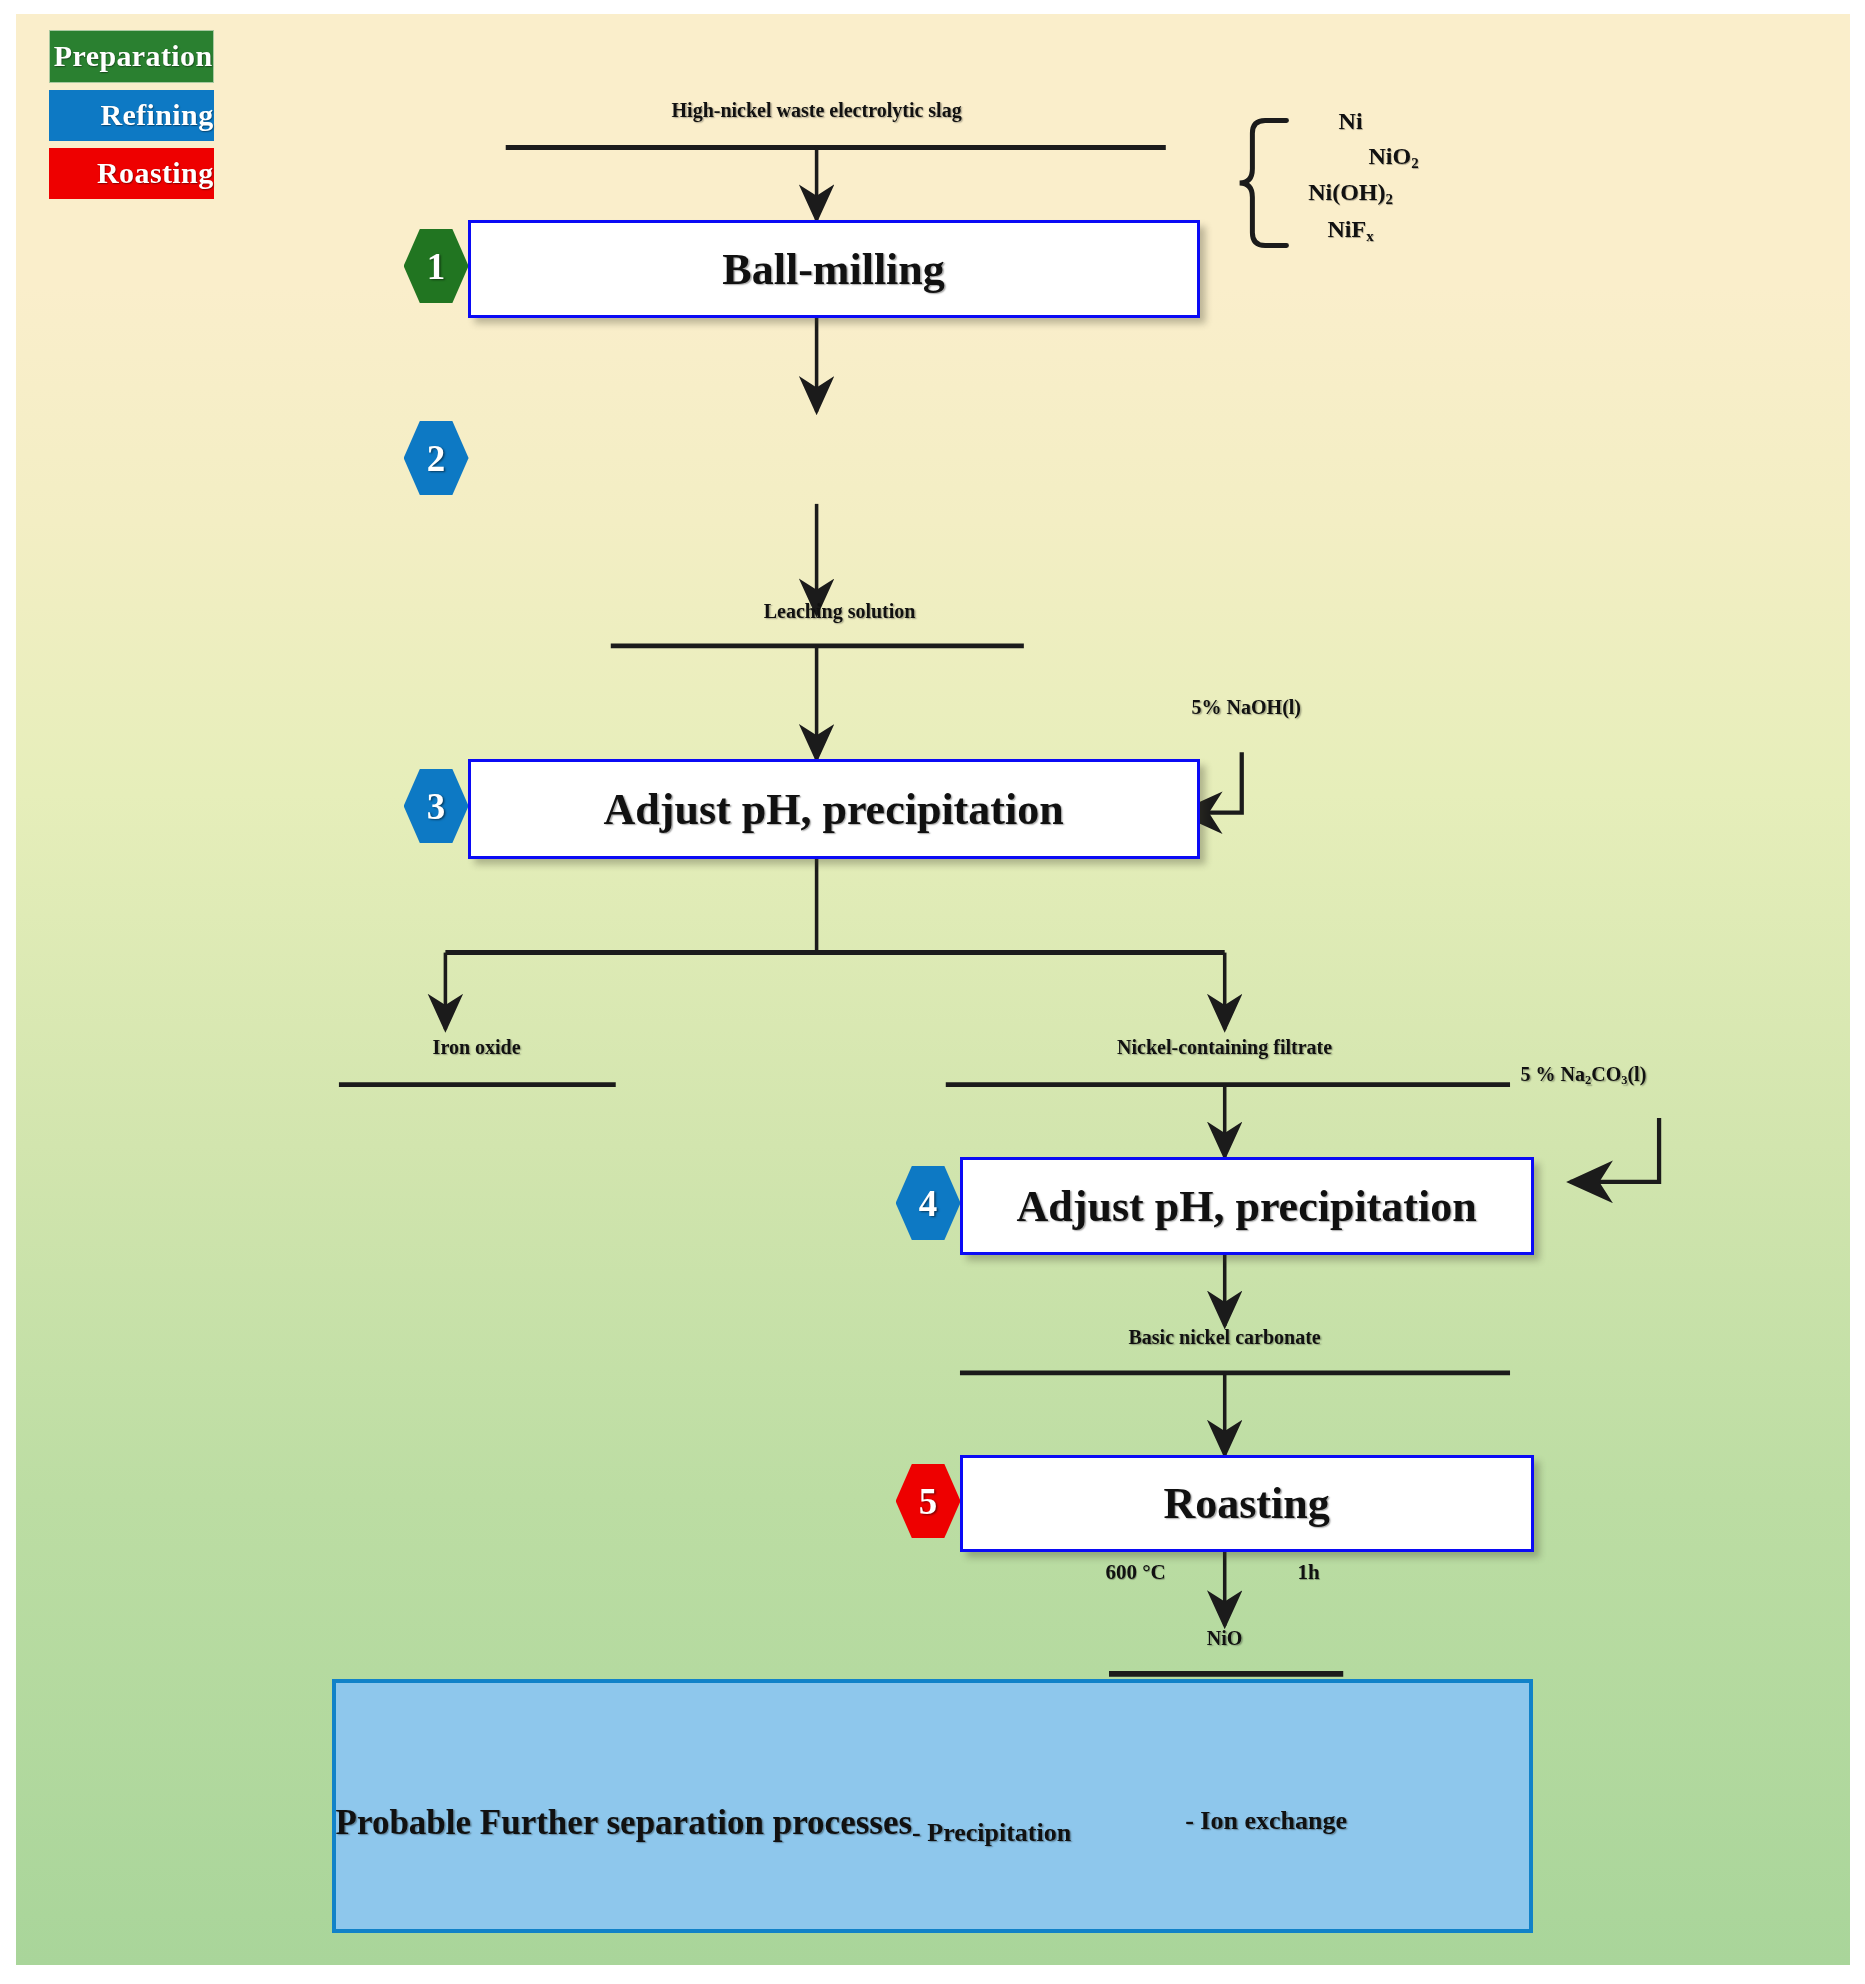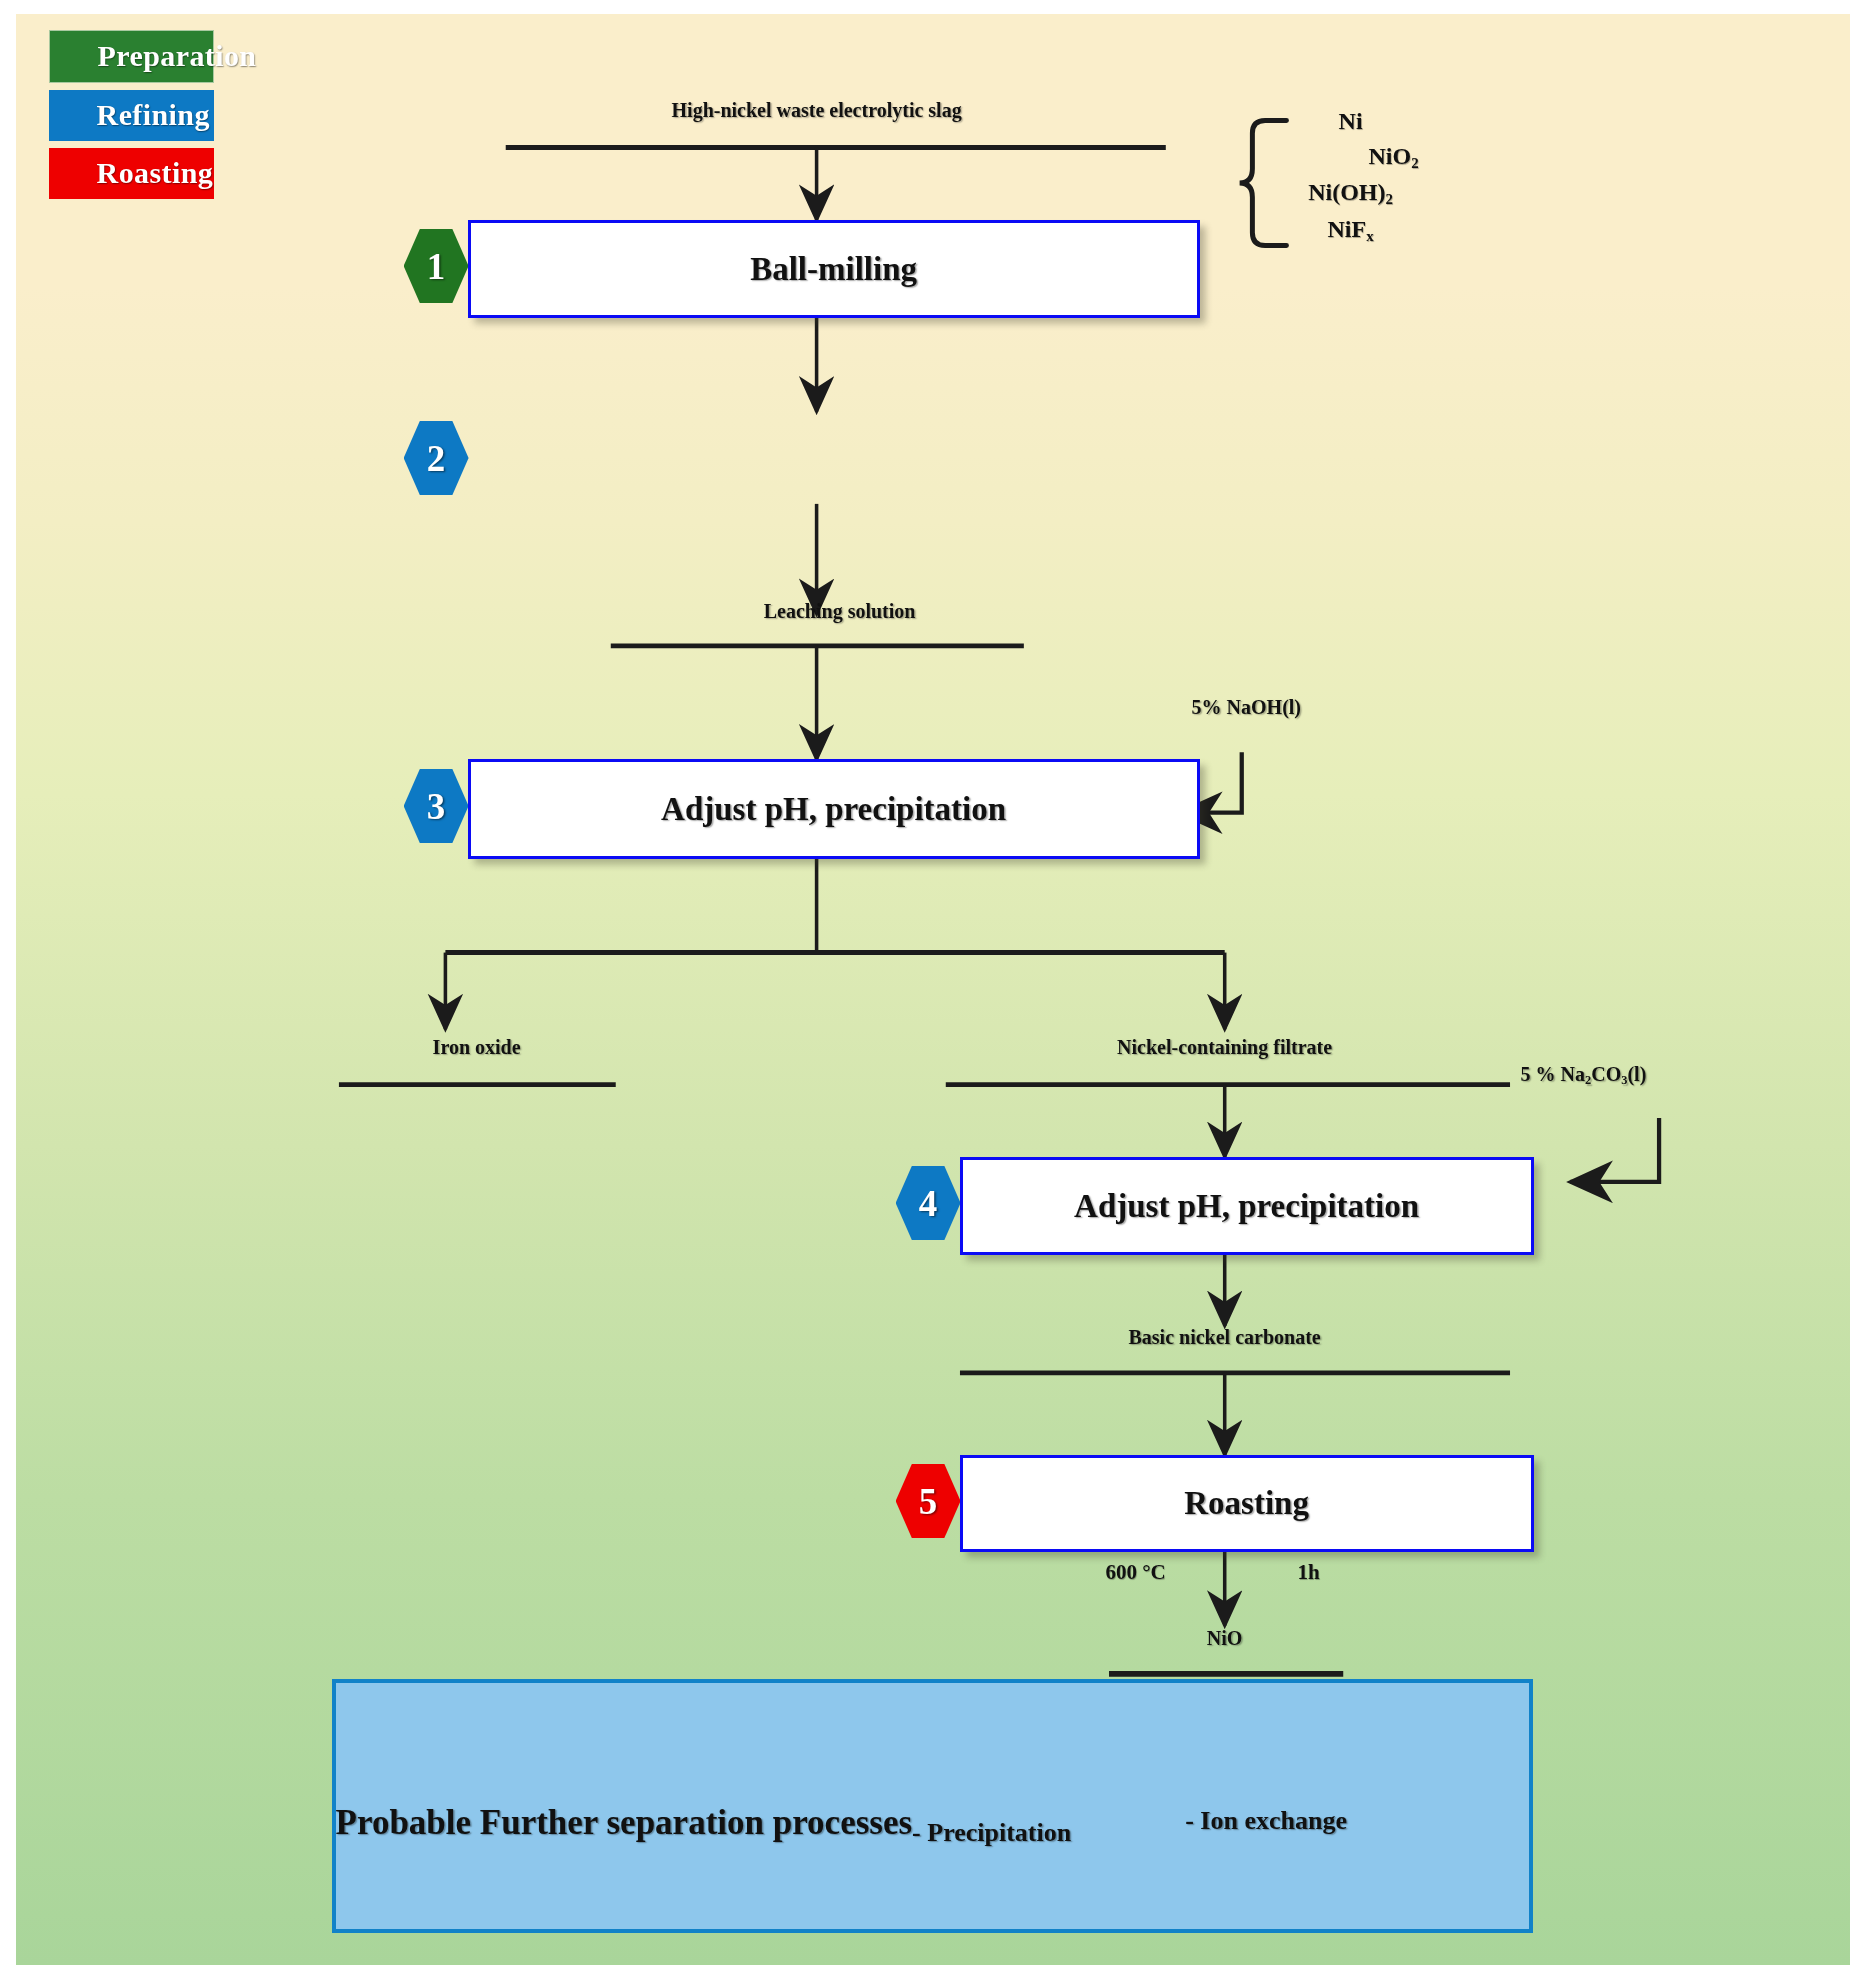--- a/index.html
+++ b/index.html
@@ -8,35 +8,35 @@
 
   #canvas{position:absolute;left:15.6px;top:14px;width:1834px;height:1951px;
           background:linear-gradient(180deg,
               #faeecb 0%, #faeecb 14%, #f3eec4 26%,
               #e6eeba 40%, #d2e5ae 58%, #bcdda3 76%, #a9d59a 100%);
           overflow:hidden;}
 
   
   .legend{position:absolute;left:33px;top:15.6px;width:165px;}
   .legend-item{height:51px;margin-bottom:7px;display:flex;align-items:center;
-               justify-content:flex-start;color:#fff;font-weight:bold;font-size:30px;
-               letter-spacing:0.4px;text-shadow:0.7px 0.7px 1.4px rgba(0,0,0,.45);padding-left:48px;}
+               justify-content:flex-end;color:#fff;font-weight:bold;font-size:30px;
+               letter-spacing:0.4px;text-shadow:0.7px 0.7px 1.4px rgba(0,0,0,.45);}
   .lg-green{background:#2a8030;border:0.7px solid #a9c9a0;}
   .lg-blue {background:#0d79c4;}
   .lg-red  {background:#ee0000;}
 
   
   #wires{position:absolute;left:0;top:0;width:1834px;height:1951px;
          pointer-events:none;}
 
   
   .pbox{position:absolute;background:#fff;border:3.5px solid #0b0bf5;
         box-shadow:6.4px 6.4px 7px rgba(60,60,40,.32);
         display:flex;align-items:center;justify-content:center;
-        font-weight:bold;color:#111;font-size:33px;
+        font-weight:bold;color:#111;font-size:44px;
         text-shadow:1.4px 1.4px 1.4px rgba(0,0,0,.35);}
 
   
   .hex{position:absolute;width:65px;height:74px;
        clip-path:polygon(25% 0%,75% 0%,100% 50%,75% 100%,25% 100%,0% 50%);
        display:flex;align-items:center;justify-content:center;
        color:#fff;font-weight:bold;font-size:37px;
        text-shadow:1.4px 1.4px 2.1px rgba(0,0,0,.5);
        filter:drop-shadow(3.5px 3.5px 2.8px rgba(60,60,40,.35));}
   .hx-green{background:#217521;}

